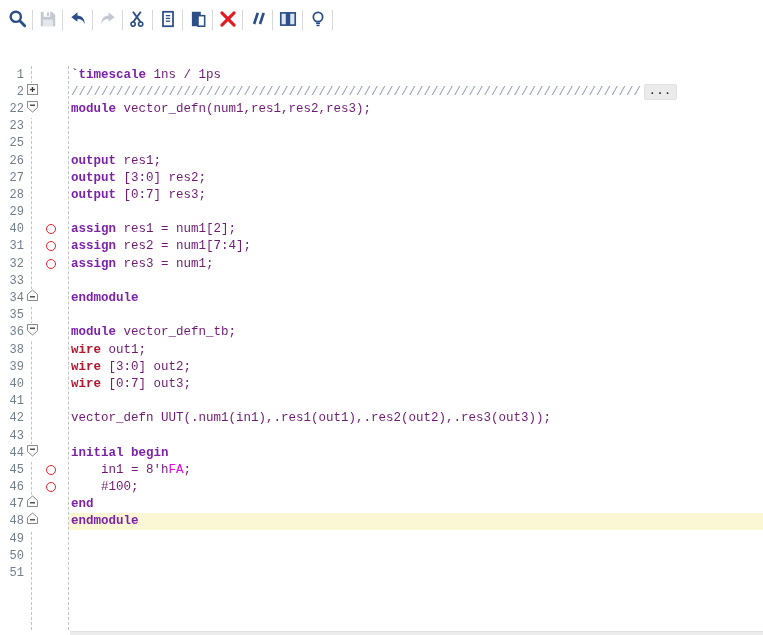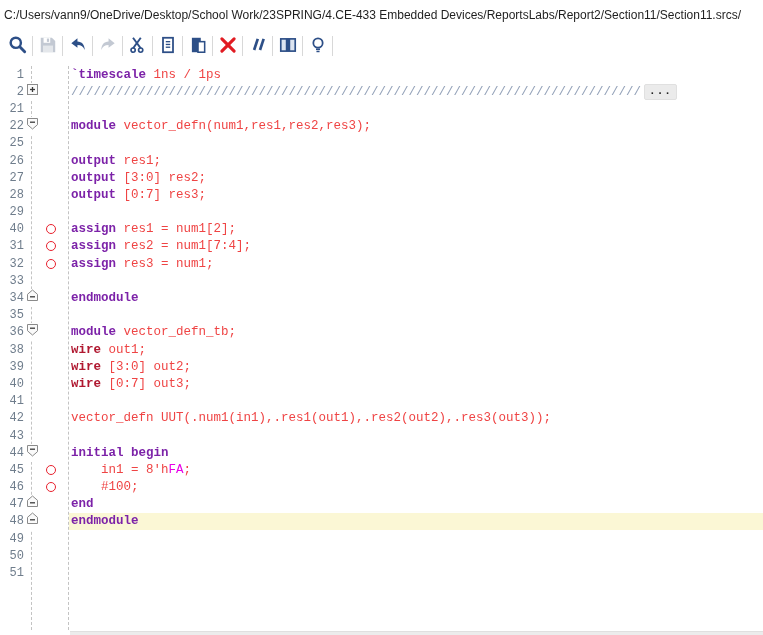--- a/index.html
+++ b/index.html
@@ -29,37 +29,34 @@
   .gfold { width:16px; flex:0 0 16px; display:flex; align-items:center; justify-content:center; z-index:1; }
   .gbp { width:22px; flex:0 0 22px; display:flex; align-items:center; justify-content:center; }
   .bp { width:10px; height:10px; border:1.5px solid #e8212e; border-radius:50%; background:transparent; }
   .code { flex:1 1 auto; margin-left:7px; padding-left:2px; white-space:pre; font-size:12.5px;
           color:#000; height:100%; display:flex; align-items:center; overflow:hidden; }
   .code.hl { background:#fbf7d5; }
   .seg-kw { color:#7c22a8; font-weight:bold; }
   .seg-dt { color:#b01830; font-weight:bold; }
   .seg-mg { color:#e800e8; }
   .seg-cm { color:#93a1b8; }
-  .seg-pl { color:#ef4444;text-align:right; }
+  .seg-pl { color:#701a75;text-align:right; }
   .fold-badge { display:inline-block; background:#ebebeb; border:1px solid #e0e0e0; border-radius:2px;
                 color:#222; font-size:11px; font-weight:bold; line-height:10px; padding:1px 4px 3px 4px;
                 margin-left:3px; letter-spacing:1px; }
   .foldicon { background:#ffffff; }
 
   
   .hscroll { position:absolute; left:70px; right:0; bottom:0; height:4px; background:#ececec;
              border-top:1px solid #e0e0e0; }
 </style>
 </head>
 <body>
 
 <div class="window">
-  <div class="titlebar">
-    <span>C:/Users/vann9/OneDrive/Desktop/School Work/23SPRING/4.CE-433 Embedded Devices/ReportsLabs/Report2/Section11/Section11.srcs/</span>
-  </div>
 
   <div class="toolbar" id="toolbar">
       <button class="tbtn">
         <span><svg width="20" height="20" viewBox="0 0 18 18">
             <circle cx="7" cy="7" r="4.6" fill="none" stroke="#2d4f87" stroke-width="2.2"></circle>
             <line x1="10.6" y1="10.6" x2="15" y2="15" stroke="#2d4f87" stroke-width="2.6" stroke-linecap="round"></line>
           </svg></span>
       </button>
       <div class="tsep"></div>
       <button class="tbtn">
@@ -154,37 +151,37 @@
           <span class="foldicon"><svg width="13" height="13" viewBox="0 0 13 13">
               <rect x="1.5" y="1.5" width="10" height="10" fill="#fafafa" stroke="#8a8a8a"></rect>
               <line x1="4" y1="6.5" x2="9" y2="6.5" stroke="#3a3a3a" stroke-width="1.3"></line>
               <line x1="6.5" y1="4" x2="6.5" y2="9" stroke="#3a3a3a" stroke-width="1.3"></line>
             </svg></span>
         </div>
         <div class="gbp"></div>
         <div class="code"><span class="seg-cm">////////////////////////////////////////////////////////////////////////////</span><span class="fold-badge">...</span></div>
       </div>
       <div class="row">
-        <div class="gnum">21</div>
-        <div class="gfold"></div>
-        <div class="gbp"></div>
-        <div class="code"></div>
-      </div>
-      <div class="row">
         <div class="gnum">22</div>
         <div class="gfold">
           <span class="foldicon"><svg width="13" height="13" viewBox="0 0 13 13">
               <path d="M1.5 1.5 h10 v6.2 l-5 4.3 l-5 -4.3 z" fill="#fafafa" stroke="#8a8a8a"></path>
               <line x1="4" y1="5.2" x2="9" y2="5.2" stroke="#3a3a3a" stroke-width="1.3"></line>
             </svg></span>
         </div>
         <div class="gbp"></div>
         <div class="code"><span class="seg-kw">module</span><span class="seg-pl"> vector_defn(num1,res1,res2,res3);</span></div>
       </div>
       <div class="row">
+        <div class="gnum">23</div>
+        <div class="gfold"></div>
+        <div class="gbp"></div>
+        <div class="code"></div>
+      </div>
+      <div class="row">
         <div class="gnum">25</div>
         <div class="gfold"></div>
         <div class="gbp"></div>
         <div class="code"></div>
       </div>
       <div class="row">
         <div class="gnum">26</div>
         <div class="gfold"></div>
         <div class="gbp"></div>
         <div class="code"><span class="seg-kw">output</span><span class="seg-pl"> res1;</span></div>

